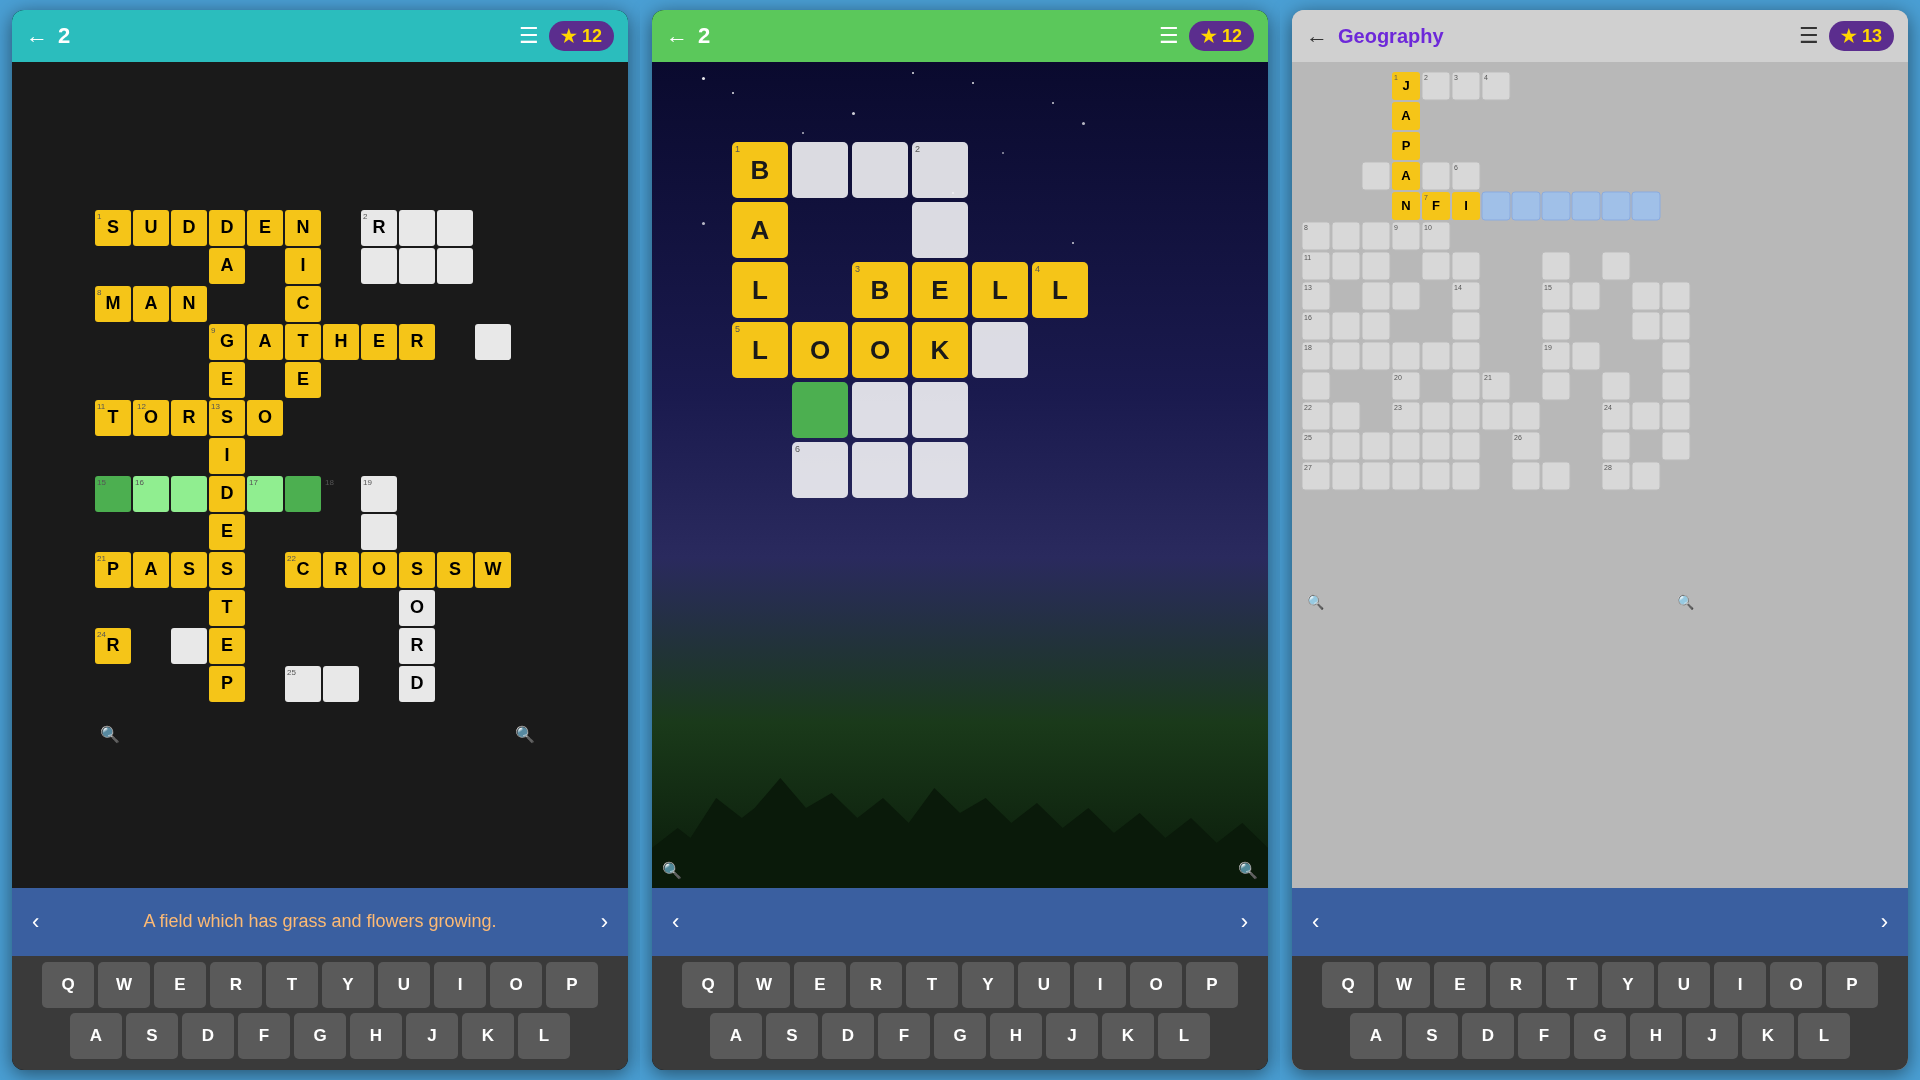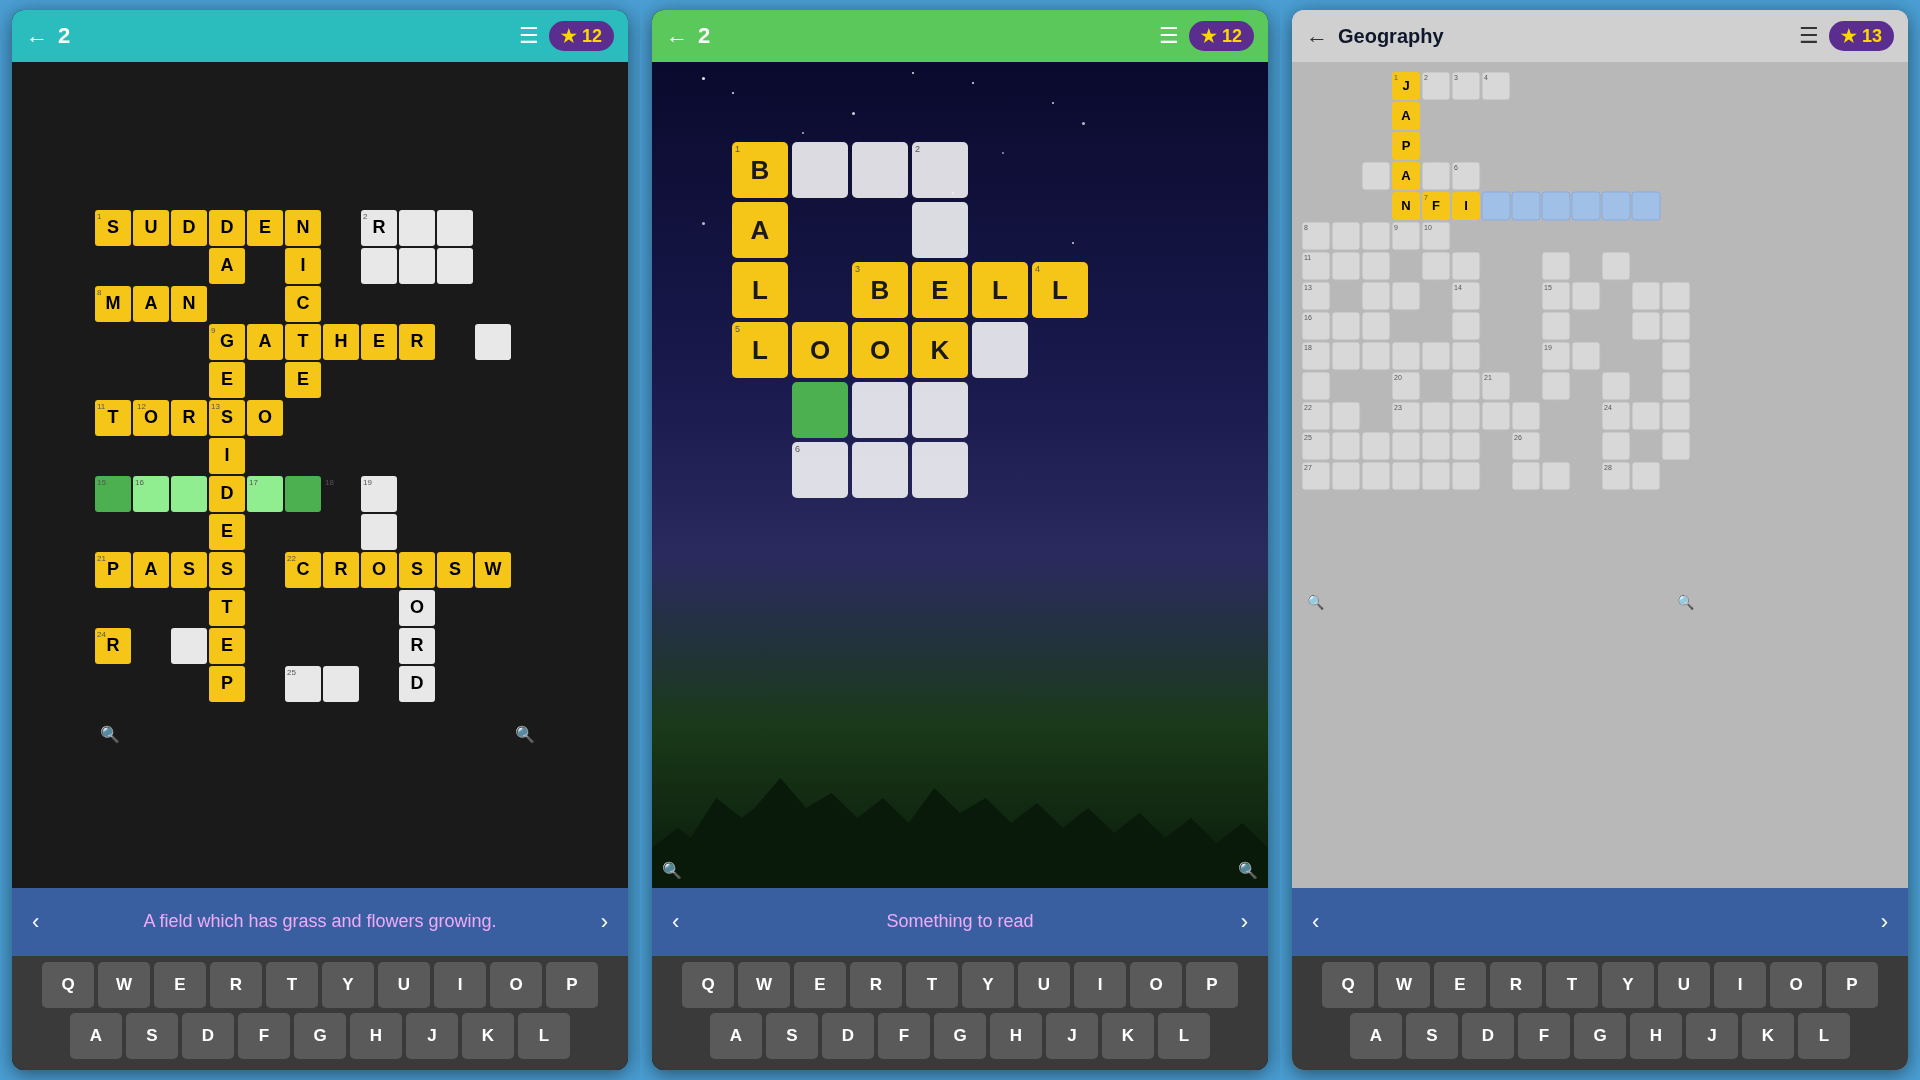--- a/index.html
+++ b/index.html
@@ -150,21 +150,21 @@
       display: flex;
       align-items: center;
       justify-content: space-between;
       padding: 8px 12px;
       min-height: 68px;
       flex-shrink: 0;
     }
     .panel-2 .clue-bar { background: #3a5fa0; }
     .panel-3 .clue-bar { background: #3a5fa0; }
     .clue-text {
-      color: #f0abfc;
+      color: #fdba74;
       font-size: 18px;
       text-align: center;
       flex: 1;
       line-height: 1.3;
     }
     .clue-arrow {
       color: #fff;
       font-size: 22px;
       cursor: pointer;
       padding: 0 8px;
@@ -507,21 +507,20 @@
           </svg>
         </div>
 
         <span style="position:absolute;bottom:8px;left:10px;font-size:16px;color:#aaa;">🔍</span>
         <span style="position:absolute;bottom:8px;right:10px;font-size:16px;color:#aaa;">🔍</span>
       </div>
     </div>
 
     <div class="clue-bar">
       <span class="clue-arrow">‹</span>
-      <span class="clue-text">Something to read</span>
       <span class="clue-arrow">›</span>
     </div>
 
     <div class="keyboard">
       <div class="keyboard-row">
         <div class="key">Q</div>
         <div class="key">W</div>
         <div class="key">E</div>
         <div class="key">R</div>
         <div class="key">T</div>
@@ -545,21 +544,21 @@
     </div>
   </div>
 </div>
 
 <div class="phone-panel panel-3">
   <div class="phone-inner" style="background:#b8b8b8;">
 
     <div class="app-header" style="background:#d0d0d0;">
       <div class="header-left">
         <span class="back-arrow" style="color:#333;">←</span>
-        <span class="header-title" style="color:#0f172a;">Geography</span>
+        <span class="header-title" style="color:#6d28d9;">Geography</span>
       </div>
       <div class="header-right">
         <span class="list-icon" style="color:#333;">☰</span>
         <div class="star-badge">
           <span>★</span>
           <span>13</span>
         </div>
       </div>
     </div>
 

